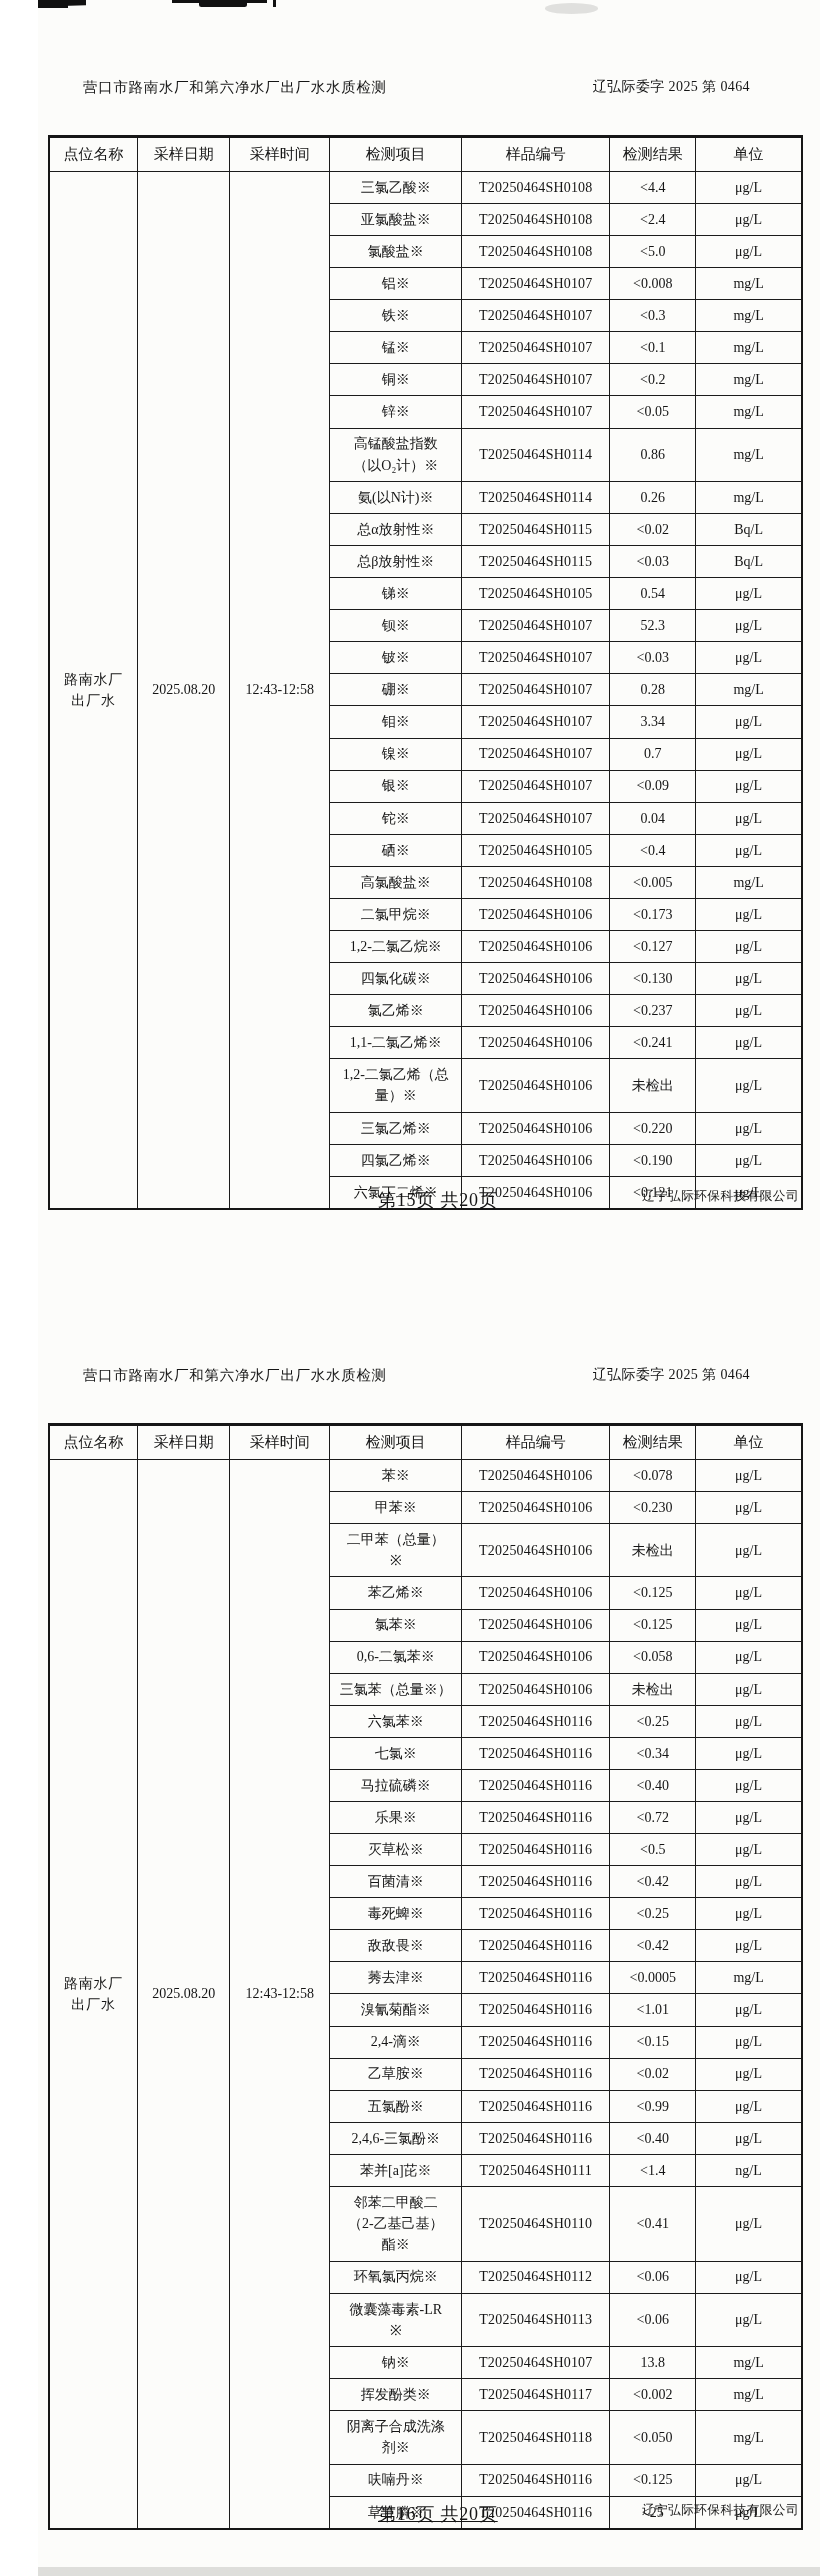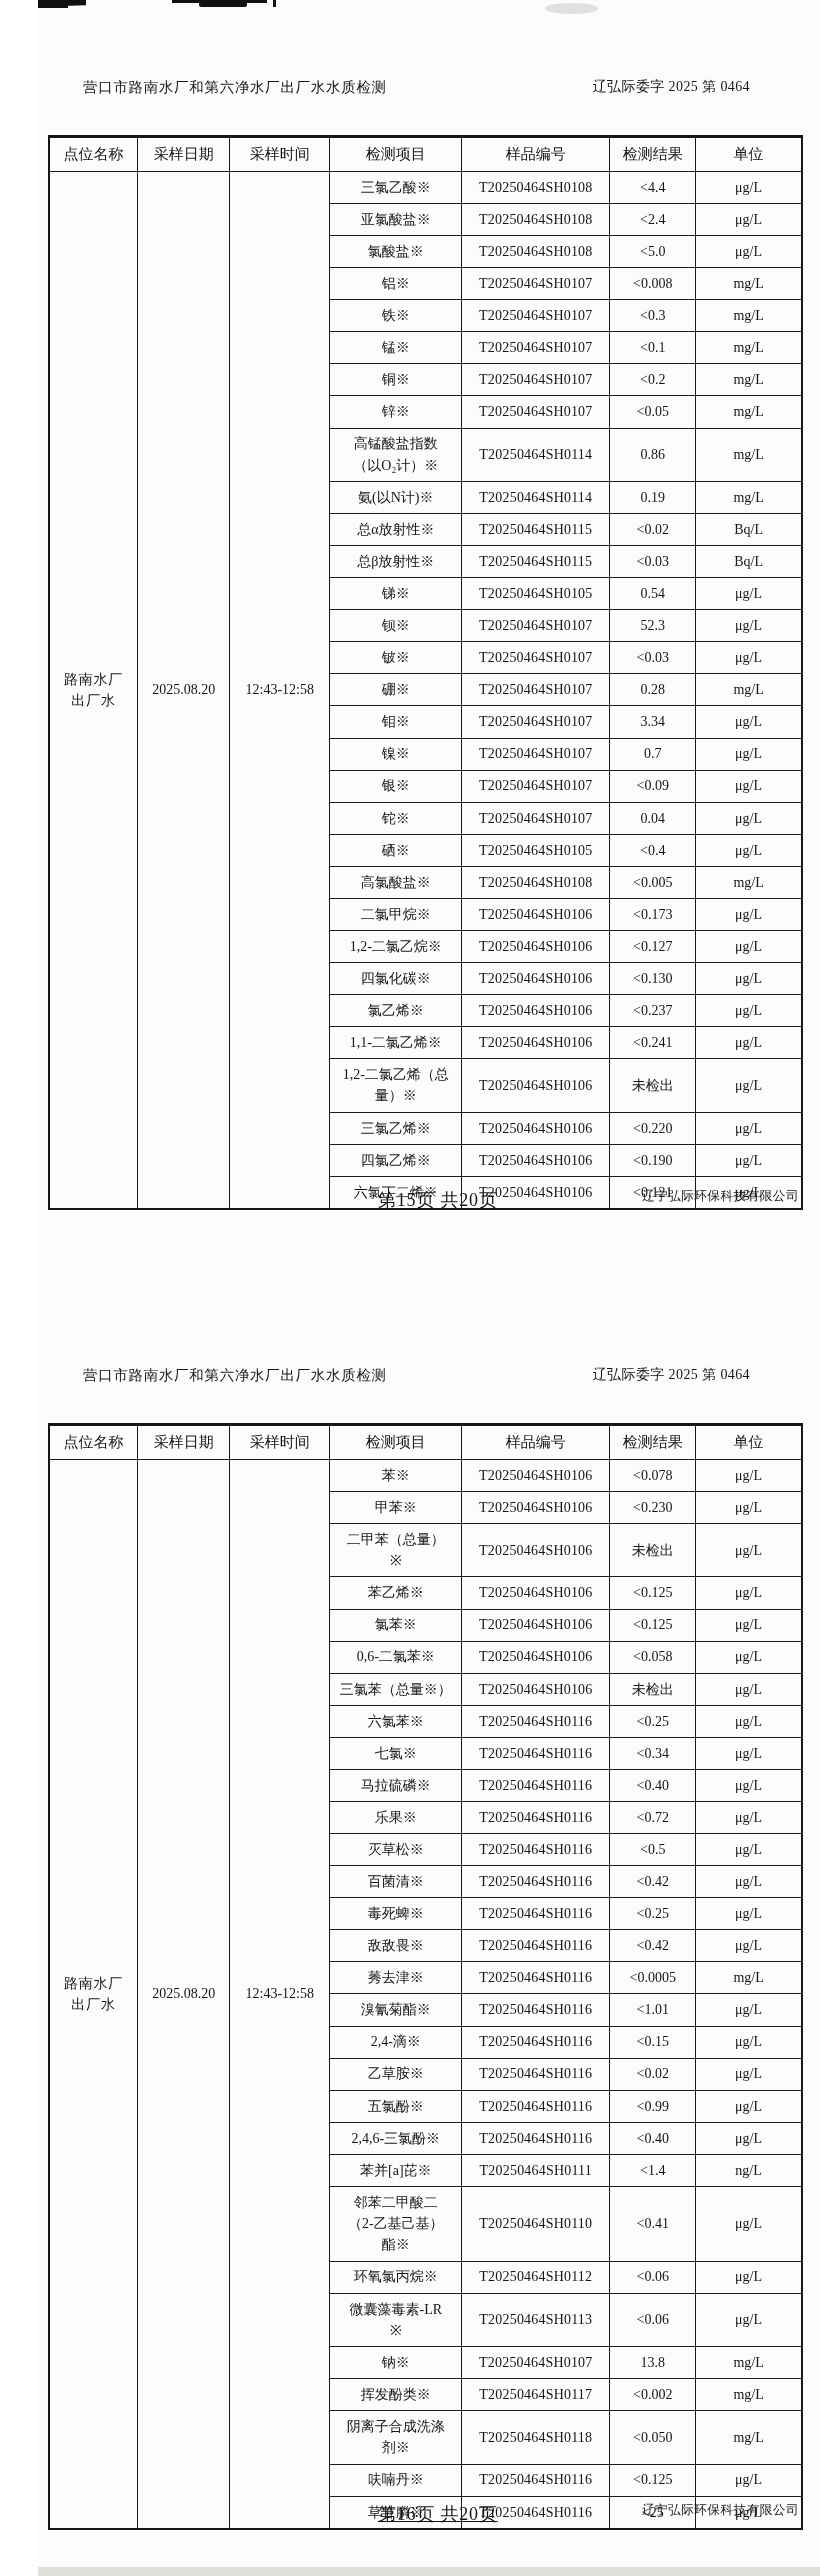--- a/index.html
+++ b/index.html
@@ -133,21 +133,21 @@
           <tr>
             <td class="item-cell">高锰酸盐指数
 （以O₂计）※</td>
             <td class="sample-cell">T20250464SH0114</td>
             <td class="result-cell">0.86</td>
             <td class="unit-cell">mg/L</td>
           </tr>
           <tr>
             <td class="item-cell">氨(以N计)※</td>
             <td class="sample-cell">T20250464SH0114</td>
-            <td class="result-cell">0.19</td>
+            <td class="result-cell">0.26</td>
             <td class="unit-cell">mg/L</td>
           </tr>
           <tr>
             <td class="item-cell">总α放射性※</td>
             <td class="sample-cell">T20250464SH0115</td>
             <td class="result-cell">&lt;0.02</td>
             <td class="unit-cell">Bq/L</td>
           </tr>
           <tr>
             <td class="item-cell">总β放射性※</td>

